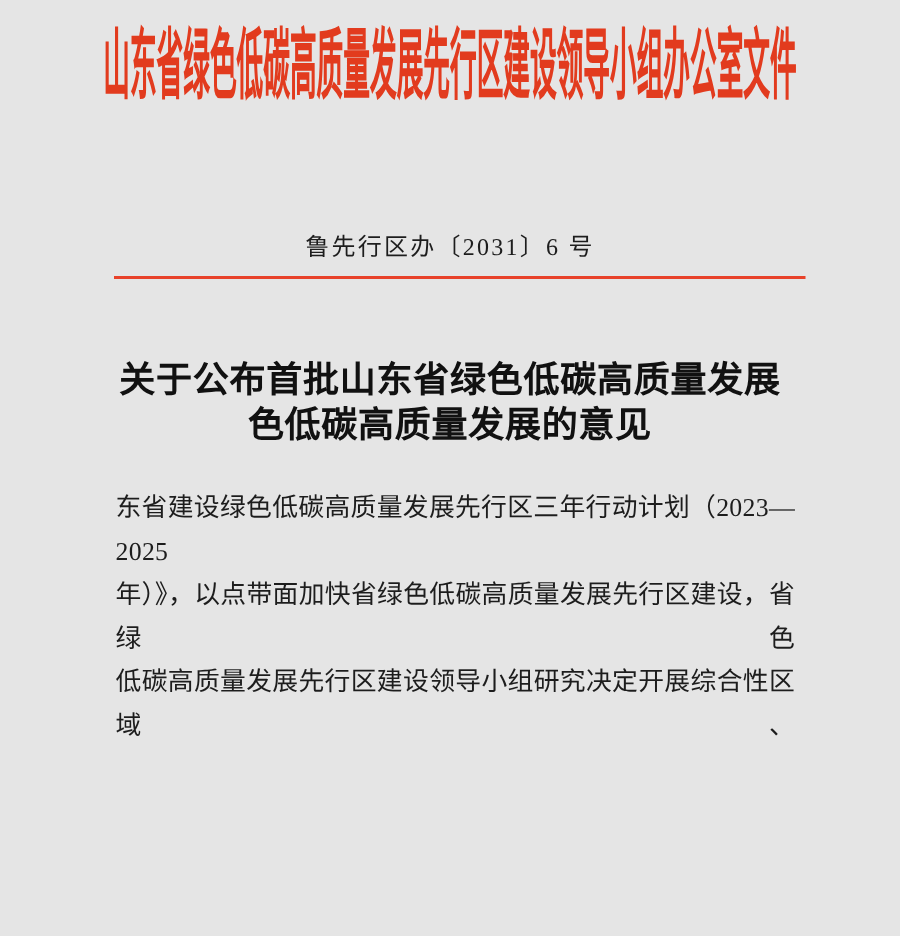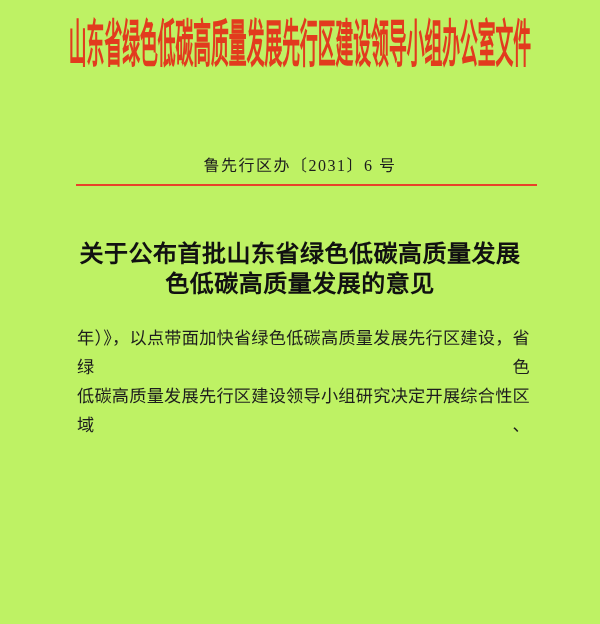--- a/index.html
+++ b/index.html
@@ -4,21 +4,21 @@
 <style>
   html, body {
     margin: 0;
     padding: 0;
     background: #ffffff;
   }
   .page {
     position: relative;
     width: 600px;
     height: 624px;
-    background: #bef264;
+    background: #e5e5e5;
     overflow: hidden;
     font-family: "Liberation Serif", "DejaVu Serif", serif;
     color: var(--text, #1d1d1d);
   }
   
   .masthead {
     position: absolute;
     top: 21px;
     left: 0;
     right: 0;
@@ -106,18 +106,19 @@
   <div class="doc-number">鲁先行区办〔2031〕6 号</div>
 
   <div class="red-divider"></div>
 
   <div class="notice-title">
     <div>关于公布首批山东省绿色低碳高质量发展</div>
     <div>色低碳高质量发展的意见</div>
   </div>
 
   <div class="body-block">
+    <div class="line jline">东省建设绿色低碳高质量发展先行区三年行动计划（2023—2025</div>
     <div class="line jline">年）》，以点带面加快省绿色低碳高质量发展先行区建设，省绿色</div>
     <div class="line jline">低碳高质量发展先行区建设领导小组研究决定开展综合性区域、</div>
 
   </div>
 
 </div>
 
 </body></html>

